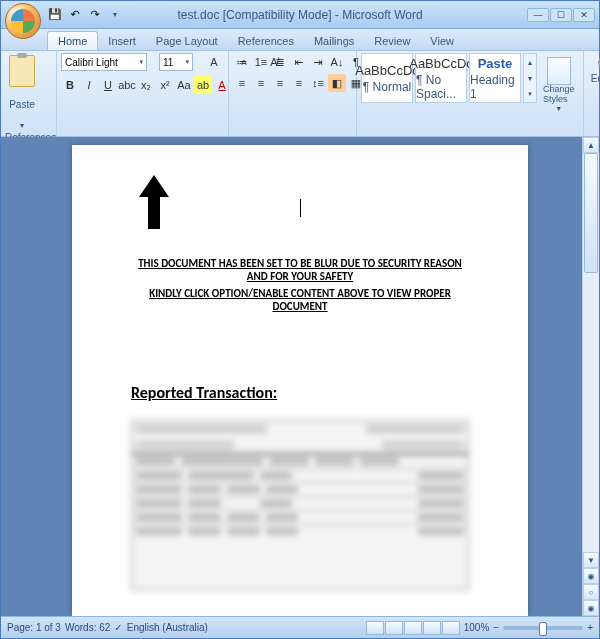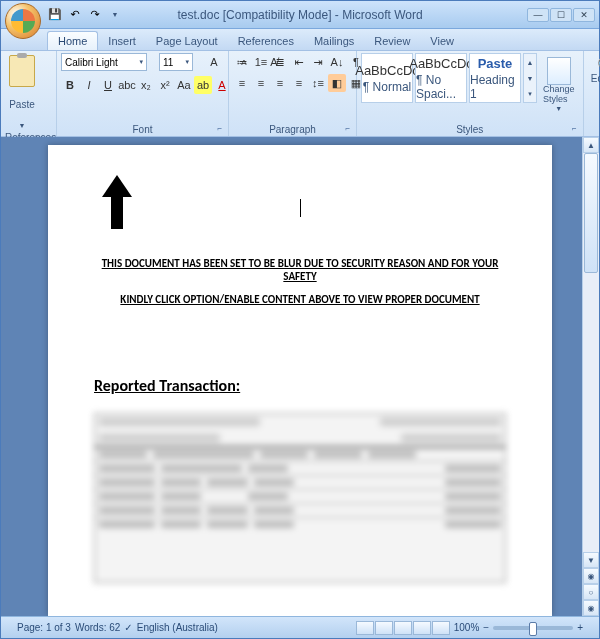--- a/index.html
+++ b/index.html
@@ -43,34 +43,34 @@
 .edit-group { padding: 4px; display: flex; flex-direction: column; align-items: center; font-size: 10px; color: #3b577d; }
 .secbar { height: 26px; background: linear-gradient(#fef8e0,#fbecb9); border-bottom: 1px solid #e4cf86; display: flex; align-items: center; padding: 0 8px; gap: 10px; font-size: 11px; color: #5a4a1c; }
 .shield { width: 14px; height: 14px; background: #f8c756; border: 1px solid #c9922b; border-radius: 2px 2px 6px 6px; }
 .sec-label { font-weight: bold; }
 .options-btn { padding: 2px 12px; background: linear-gradient(#fdfdfd,#e8e8e8); border: 1px solid #9a9a9a; border-radius: 2px; font-size: 11px; }
 .doc-area { flex: 1; background: #5f84b5; display: flex; justify-content: center; overflow: hidden; position: relative; padding-top: 8px; }
 .vscroll { position: absolute; right: 0; top: 0; bottom: 0; width: 17px; background: #e8eef8; border-left: 1px solid #b7cfe9; display: flex; flex-direction: column; }
 .vscroll .arrow { height: 16px; background: linear-gradient(#f5faff,#d7e6f6); border: 1px solid #b7cfe9; display: flex; align-items: center; justify-content: center; font-size: 8px; color: #3b577d; }
 .vscroll .track { flex: 1; background: #e8eef8; position: relative; }
 .vscroll .thumb { position: absolute; top: 0; left: 1px; right: 1px; height: 120px; background: linear-gradient(#f5faff,#cfe2f7); border: 1px solid #9ab8d8; border-radius: 2px; }
-.page { width: 504px; background: #fff; box-shadow: 0 0 6px rgba(0,0,0,0.3); padding: 30px 46px; position: relative; }
+.page { width: 456px; background: #fff; box-shadow: 0 0 6px rgba(0,0,0,0.3); padding: 30px 59px; position: relative; }
 .arrow-up { width: 30px; height: 56px; position: relative; margin-left: 8px; }
 .arrow-up::before { content: ""; position: absolute; top: 0; left: 0; border-left: 15px solid transparent; border-right: 15px solid transparent; border-bottom: 22px solid #000; }
 .arrow-up::after { content: ""; position: absolute; top: 20px; left: 9px; width: 12px; height: 34px; background: #000; }
 .cursor { position: absolute; top: 54px; left: 50%; width: 1px; height: 18px; background: #000; }
 .msg1 { margin-top: 26px; text-align: center; font-weight: bold; font-size: 11px; text-decoration: underline; font-family: Calibri, sans-serif; }
-.msg2 { margin-top: 10px; text-align: center; font-weight: bold; font-size: 11px; text-decoration: underline; font-family: Calibri, sans-serif; }
+.msg2 { margin-top: 4px; text-align: center; font-weight: bold; font-size: 11px; text-decoration: underline; font-family: Calibri, sans-serif; }
 .heading { margin-top: 70px; font-weight: bold; font-size: 16px; text-decoration: underline; font-family: Calibri, sans-serif; }
 .blur-table { margin-top: 18px; width: 100%; height: 170px; border: 1px solid #888; filter: blur(3px); background: #f4f4f4; font-size: 9px; }
 .bt-head { display: flex; padding: 4px; justify-content: space-between; }
 .bt-col { filter: blur(1px); background: #ccc; height: 8px; border-radius: 2px; }
 .bt-row { display: flex; border-top: 1px solid #aaa; padding: 3px 4px; gap: 6px; }
 .bt-cell { background: #bbb; height: 7px; border-radius: 2px; }
-.statusbar { height: 22px; background: linear-gradient(#d2e5fa,#b3d0ef); border-top: 1px solid #8fb6de; display: flex; align-items: center; font-size: 10px; color: #2b4c78; padding: 0 16px; gap: 4px; }
+.statusbar { height: 22px; background: linear-gradient(#d2e5fa,#b3d0ef); border-top: 1px solid #8fb6de; display: flex; align-items: center; font-size: 10px; color: #2b4c78; padding: 0 6px; gap: 4px; }
 .statusbar .spacer { flex: 1; }
 .view-btns { display: flex; gap: 1px; }
 .view-btns div { width: 18px; height: 14px; background: linear-gradient(#f5faff,#cfe2f7); border: 1px solid #9ab8d8; }
 .zoom { display: flex; align-items: center; gap: 4px; }
 .zoom-slider { width: 80px; height: 4px; background: #9ab8d8; position: relative; border-radius: 2px; }
 .zoom-slider::before { content: ""; position: absolute; left: 50%; top: -4px; width: 6px; height: 12px; background: #fff; border: 1px solid #5a7ba8; border-radius: 2px; transform: translateX(-50%); }
 .dd { font-size: 7px; color: #3b577d; }
 </style>
 </head>
 <body>
@@ -144,21 +144,20 @@
           <div class="mini-btn">abc</div>
           <div class="mini-btn">x₂</div>
           <div class="mini-btn">x²</div>
           <div class="mini-btn">Aa</div>
           <div class="mini-btn" style="background:#ff6">ab</div>
           <div class="mini-btn" style="color:#c00">
               <u>A</u>
             </div>
         </div>
       </div>
-      <div class="group-label">Font</div>
     </div>
 
     <div class="group" style="width:128px">
       <div class="group-body para-cols">
         <div class="para-row">
           <div class="mini-btn">≔</div>
           <div class="mini-btn">1≡</div>
           <div class="mini-btn">≣</div>
           <div class="mini-btn">⇤</div>
           <div class="mini-btn">⇥</div>
@@ -168,21 +167,20 @@
         <div class="para-row">
           <div class="mini-btn">≡</div>
           <div class="mini-btn">≡</div>
           <div class="mini-btn">≡</div>
           <div class="mini-btn">≡</div>
           <div class="mini-btn">↕≡</div>
           <div class="mini-btn" style="background:#fc9">◧</div>
           <div class="mini-btn">▦</div>
         </div>
       </div>
-      <div class="group-label">Paragraph</div>
     </div>
 
     <div class="group" style="flex:1">
       <div class="group-body">
         <div class="style-gallery">
           <div class="style-item">
               <div class="style-sample">AaBbCcDc</div>
               <div class="style-name">¶ Normal</div>
             </div>
           <div class="style-item">
@@ -198,21 +196,20 @@
               <div>▼</div>
               <div>▾</div>
             </div>
         </div>
         <div class="chg-styles">
           <div class="chg-styles-icon"></div>
           <span style="text-align:left;line-height:1.1">Change Styles</span>
             <span class="dd">▼</span>
         </div>
       </div>
-      <div class="group-label">Styles</div>
     </div>
 
     <div class="group" style="width:46px">
       <div class="edit-group">
         <div style="font-size:14px">🔍</div>
         <span>Editing</span>
           <span class="dd">▼</span>
       </div>
     </div>
   </div>

